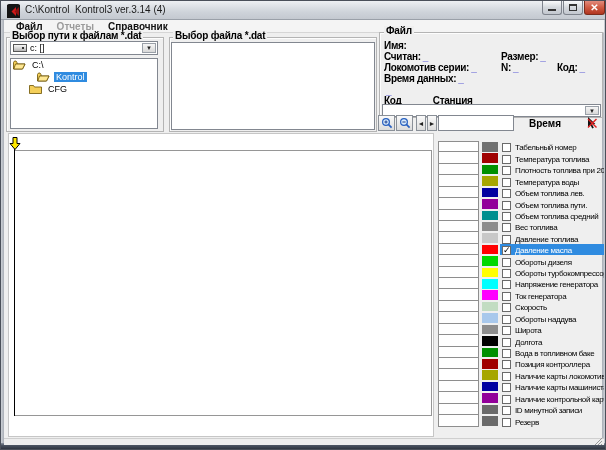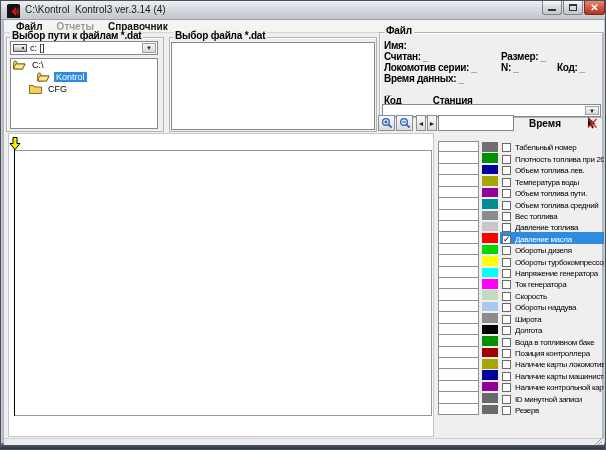--- a/index.html
+++ b/index.html
@@ -233,40 +233,48 @@
       <div class="param-row">
         <div class="pv-box"></div>
         <div class="swatch" style="background: rgb(112, 112, 112);"></div>
         <div class="row-right">
           <div class="pcheck"></div>
           <span class="plabel">Табельный номер</span>
         </div>
       </div>
       <div class="param-row">
         <div class="pv-box" style="top: -1px;"></div>
+        <div class="swatch" style="background: rgb(160, 0, 0);"></div>
+        <div class="row-right">
+          <div class="pcheck"></div>
+          <span class="plabel">Температура топлива</span>
+        </div>
+      </div>
+      <div class="param-row">
+        <div class="pv-box" style="top: -1px;"></div>
         <div class="swatch" style="background: rgb(0, 144, 0);"></div>
         <div class="row-right">
           <div class="pcheck"></div>
           <span class="plabel">Плотность топлива при 20 С</span>
         </div>
       </div>
       <div class="param-row">
         <div class="pv-box" style="top: -1px;"></div>
+        <div class="swatch" style="background: rgb(166, 166, 0);"></div>
+        <div class="row-right">
+          <div class="pcheck"></div>
+          <span class="plabel">Температура воды</span>
+        </div>
+      </div>
+      <div class="param-row">
+        <div class="pv-box" style="top: -1px;"></div>
         <div class="swatch" style="background: rgb(0, 0, 160);"></div>
         <div class="row-right">
           <div class="pcheck"></div>
           <span class="plabel">Объем топлива лев.</span>
-        </div>
-      </div>
-      <div class="param-row">
-        <div class="pv-box" style="top: -1px;"></div>
-        <div class="swatch" style="background: rgb(166, 166, 0);"></div>
-        <div class="row-right">
-          <div class="pcheck"></div>
-          <span class="plabel">Температура воды</span>
         </div>
       </div>
       <div class="param-row">
         <div class="pv-box" style="top: -1px;"></div>
         <div class="swatch" style="background: rgb(146, 0, 154);"></div>
         <div class="row-right">
           <div class="pcheck"></div>
           <span class="plabel">Объем топлива пути.</span>
         </div>
       </div>

